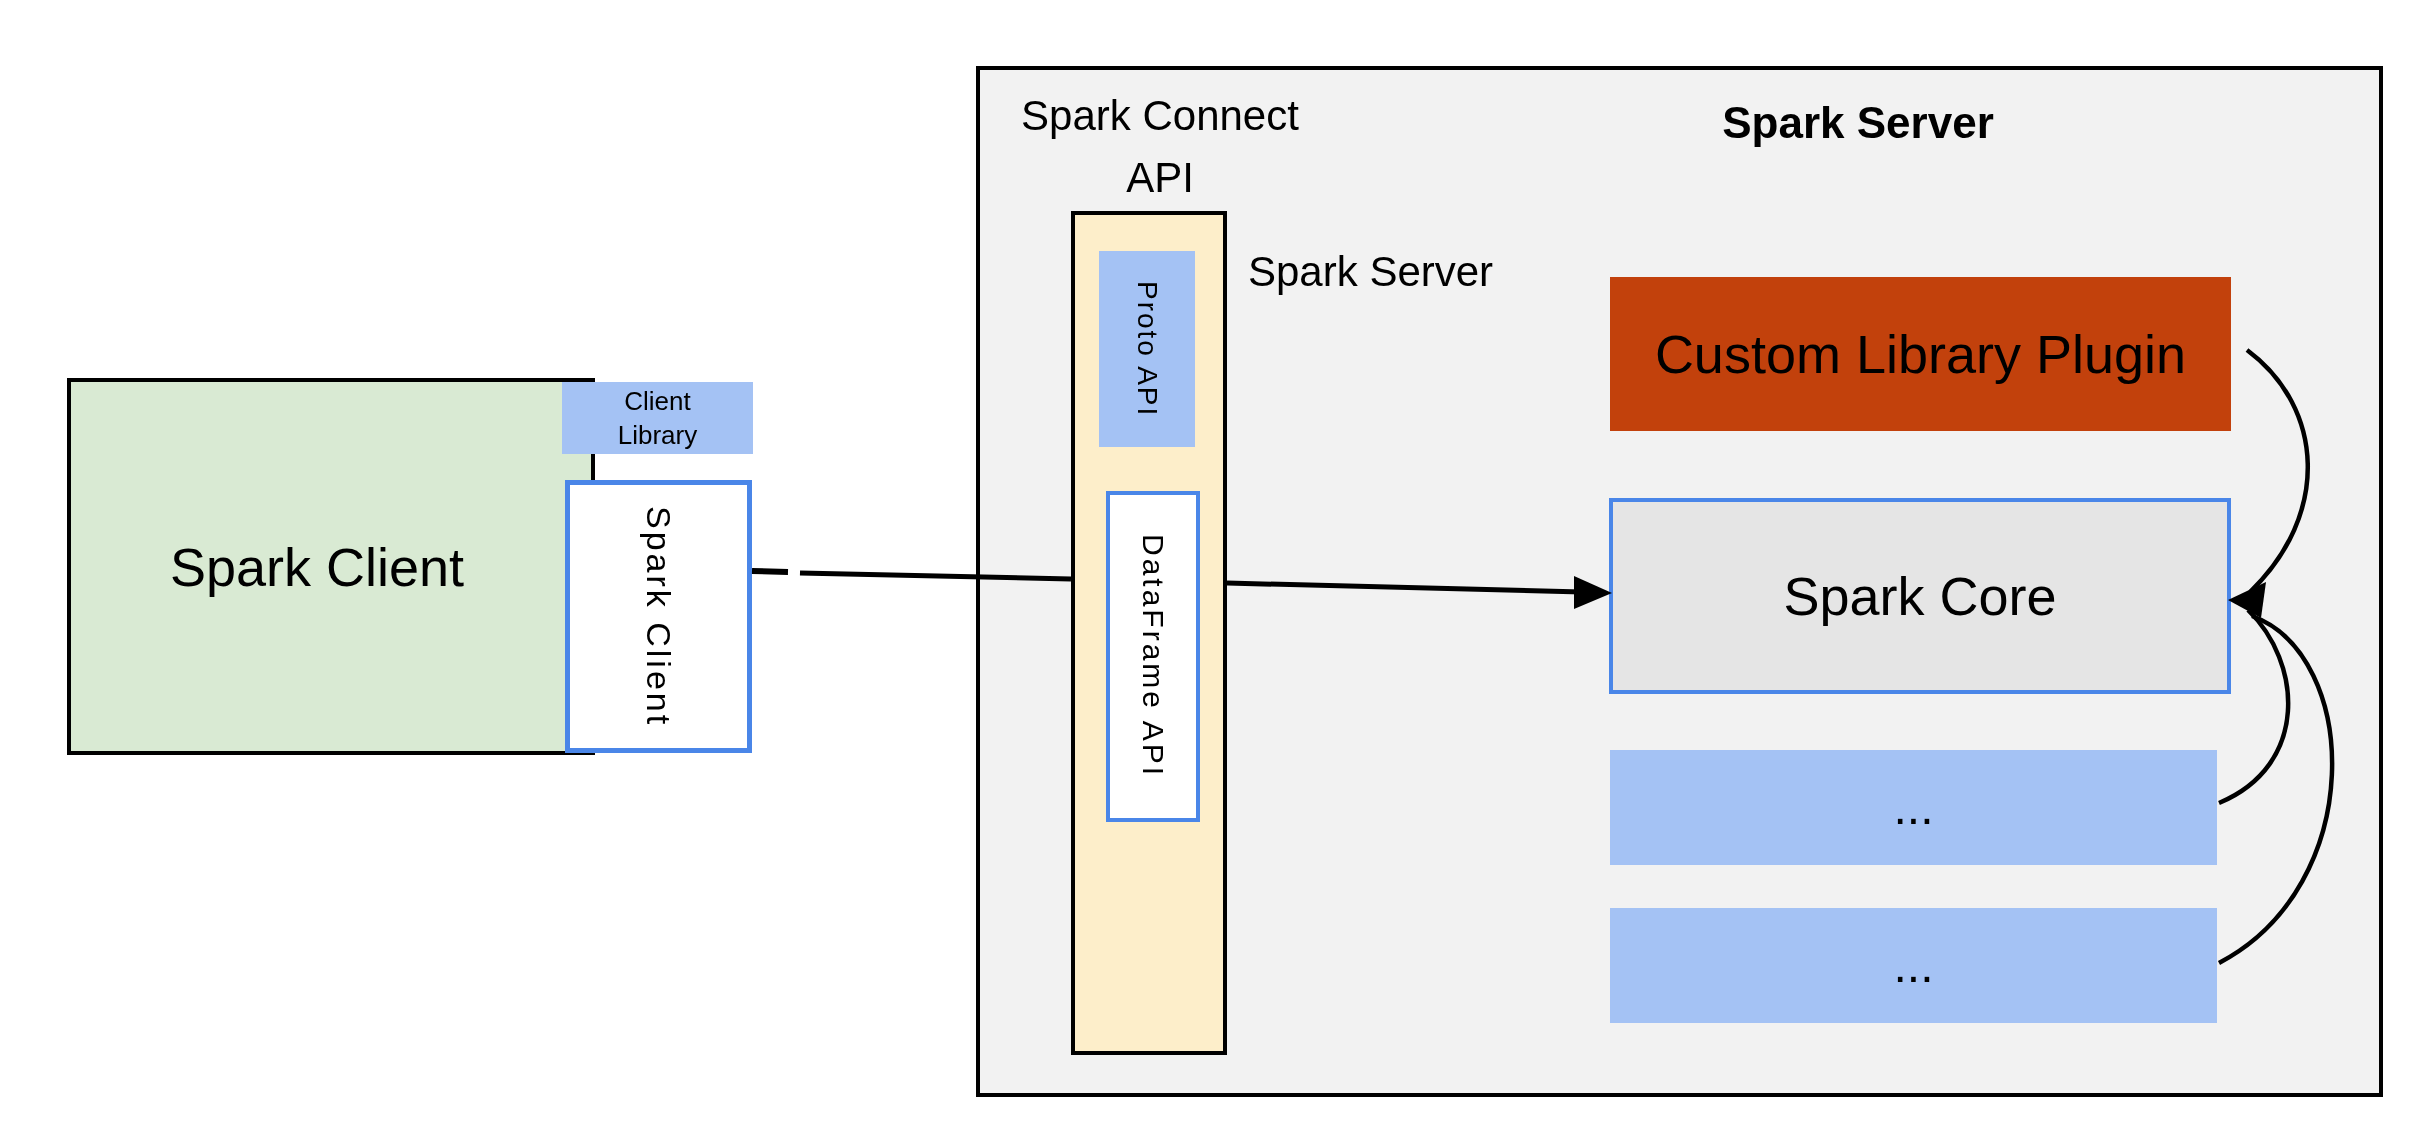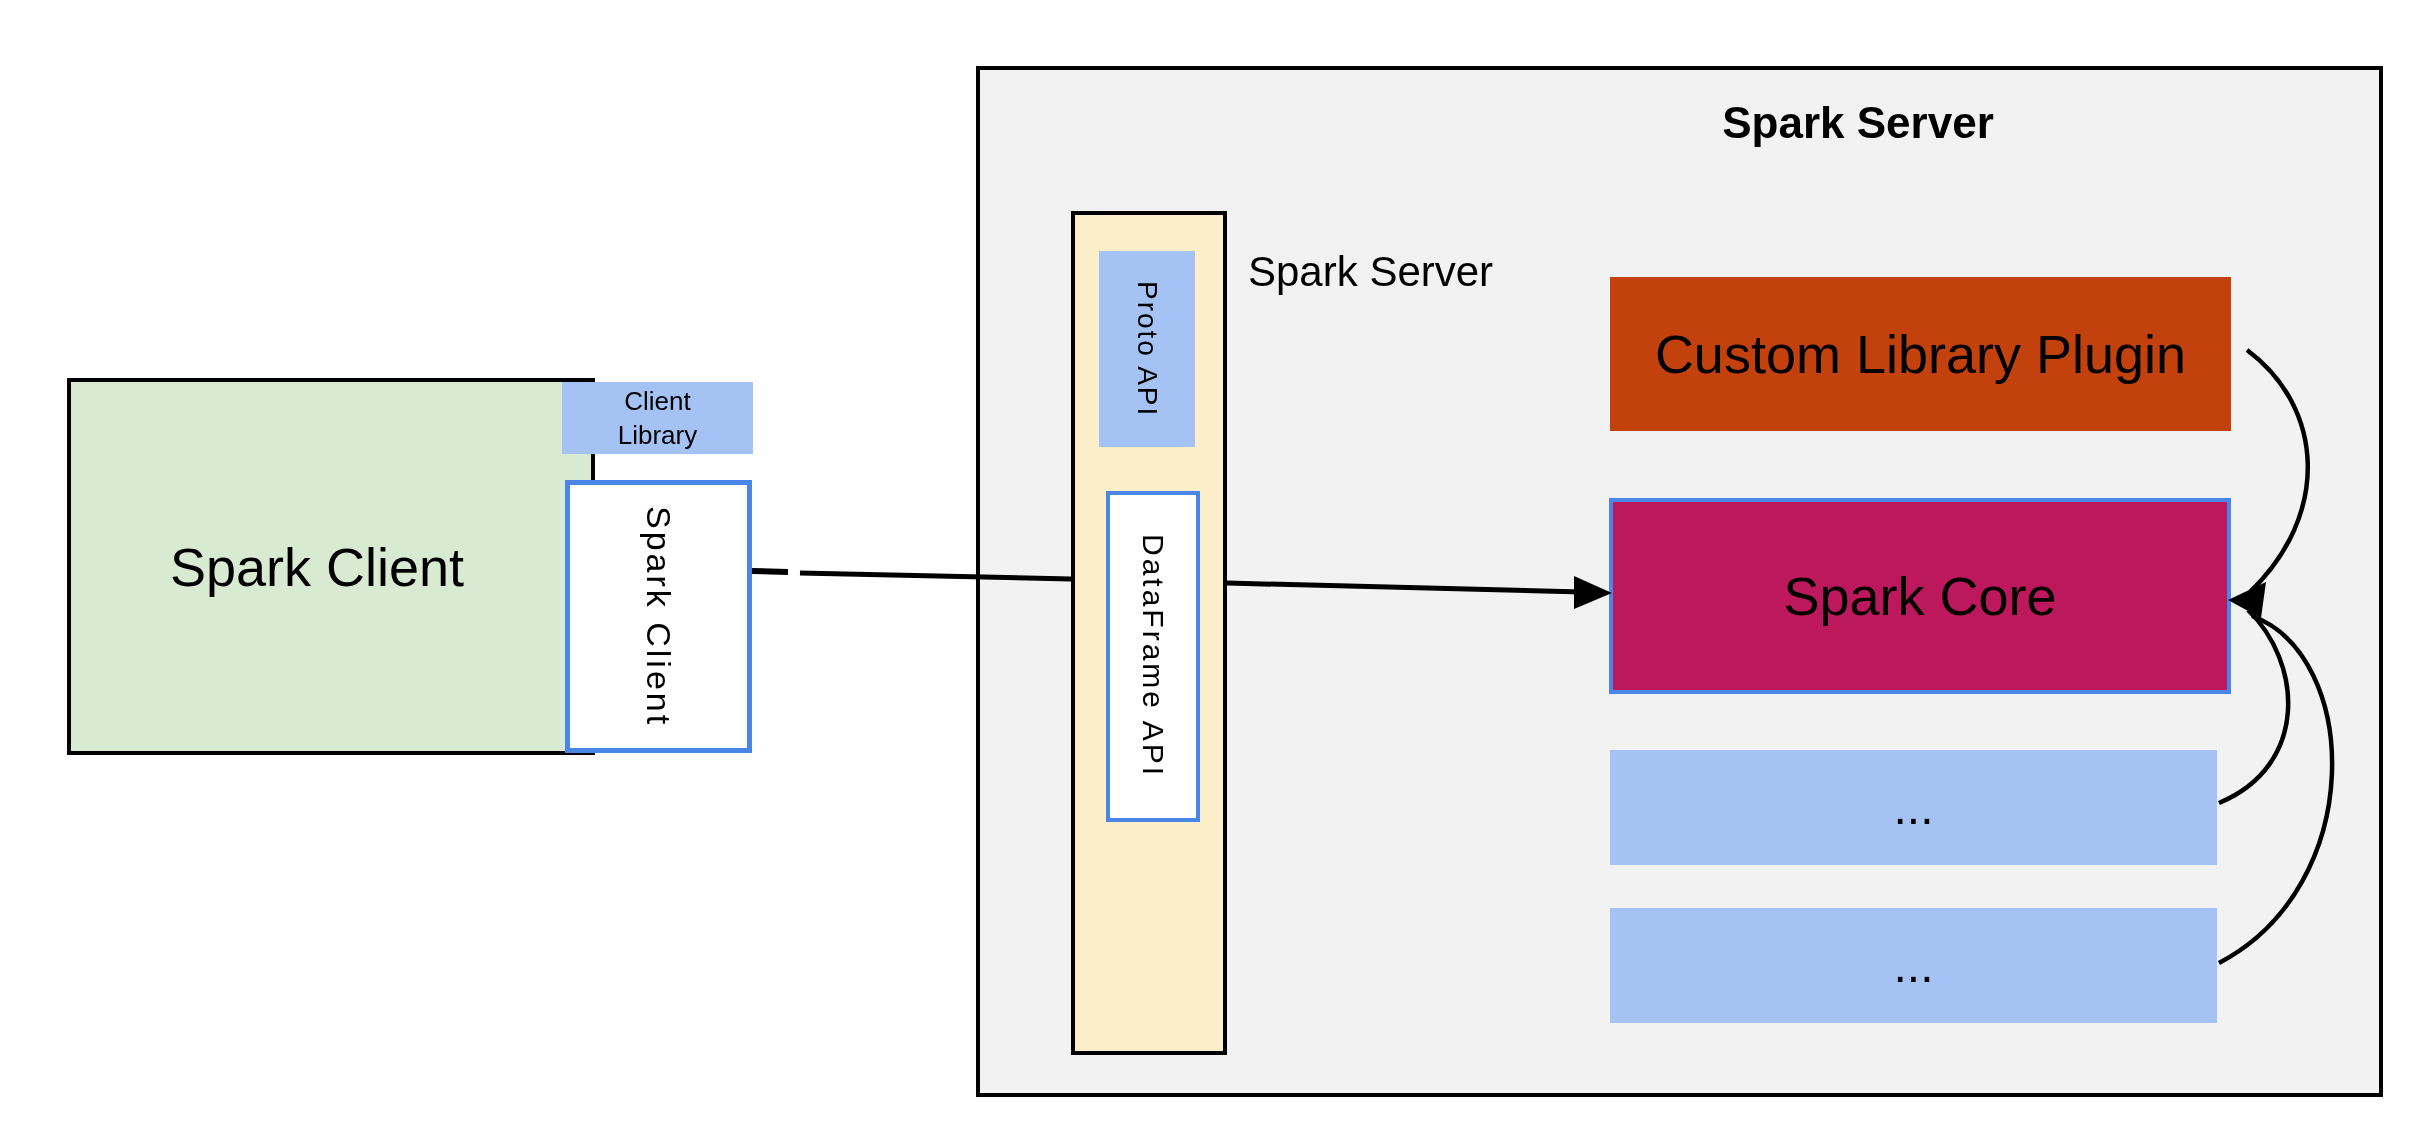--- a/index.html
+++ b/index.html
@@ -60,40 +60,44 @@
     border:4px solid #4a86e8;
     display:flex;align-items:center;justify-content:center;
   }
   .dataframe-box .vtext{font-size:30px;letter-spacing:3px;}
 
   .plugin-box{
     left:1610px;top:277px;width:621px;height:154px;background:#c2410c;
     display:flex;align-items:center;justify-content:center;font-size:54px;
   }
   .core-box{
-    left:1609px;top:498px;width:622px;height:196px;background:#be185d;
+    left:1609px;top:498px;width:622px;height:196px;background:#e5e5e5;
     border:4px solid #4a86e8;
     display:flex;align-items:center;justify-content:center;font-size:54px;
   }
   .module-box{
     left:1610px;width:607px;height:115px;background:#a4c2f4;
     display:flex;align-items:center;justify-content:center;font-size:48px;
   }
   .module-a{top:750px;}
   .module-b{top:908px;}
 
   .arrows{left:0;top:0;width:2435px;height:1135px;z-index:50;pointer-events:none;}
 </style>
 </head>
 <body>
 
 <div class="canvas">
 
   <div class="abs gray-panel"></div>
 
+  <div class="abs connect-api-label">
+    <div>Spark Connect</div>
+    <div>API</div>
+  </div>
 
   <div class="abs server-title">Spark Server</div>
 
   <div class="abs library-label">
     <div>Spark Server</div>
   </div>
 
   <div class="abs green-box">
     <div>Spark Client</div>
   </div>

